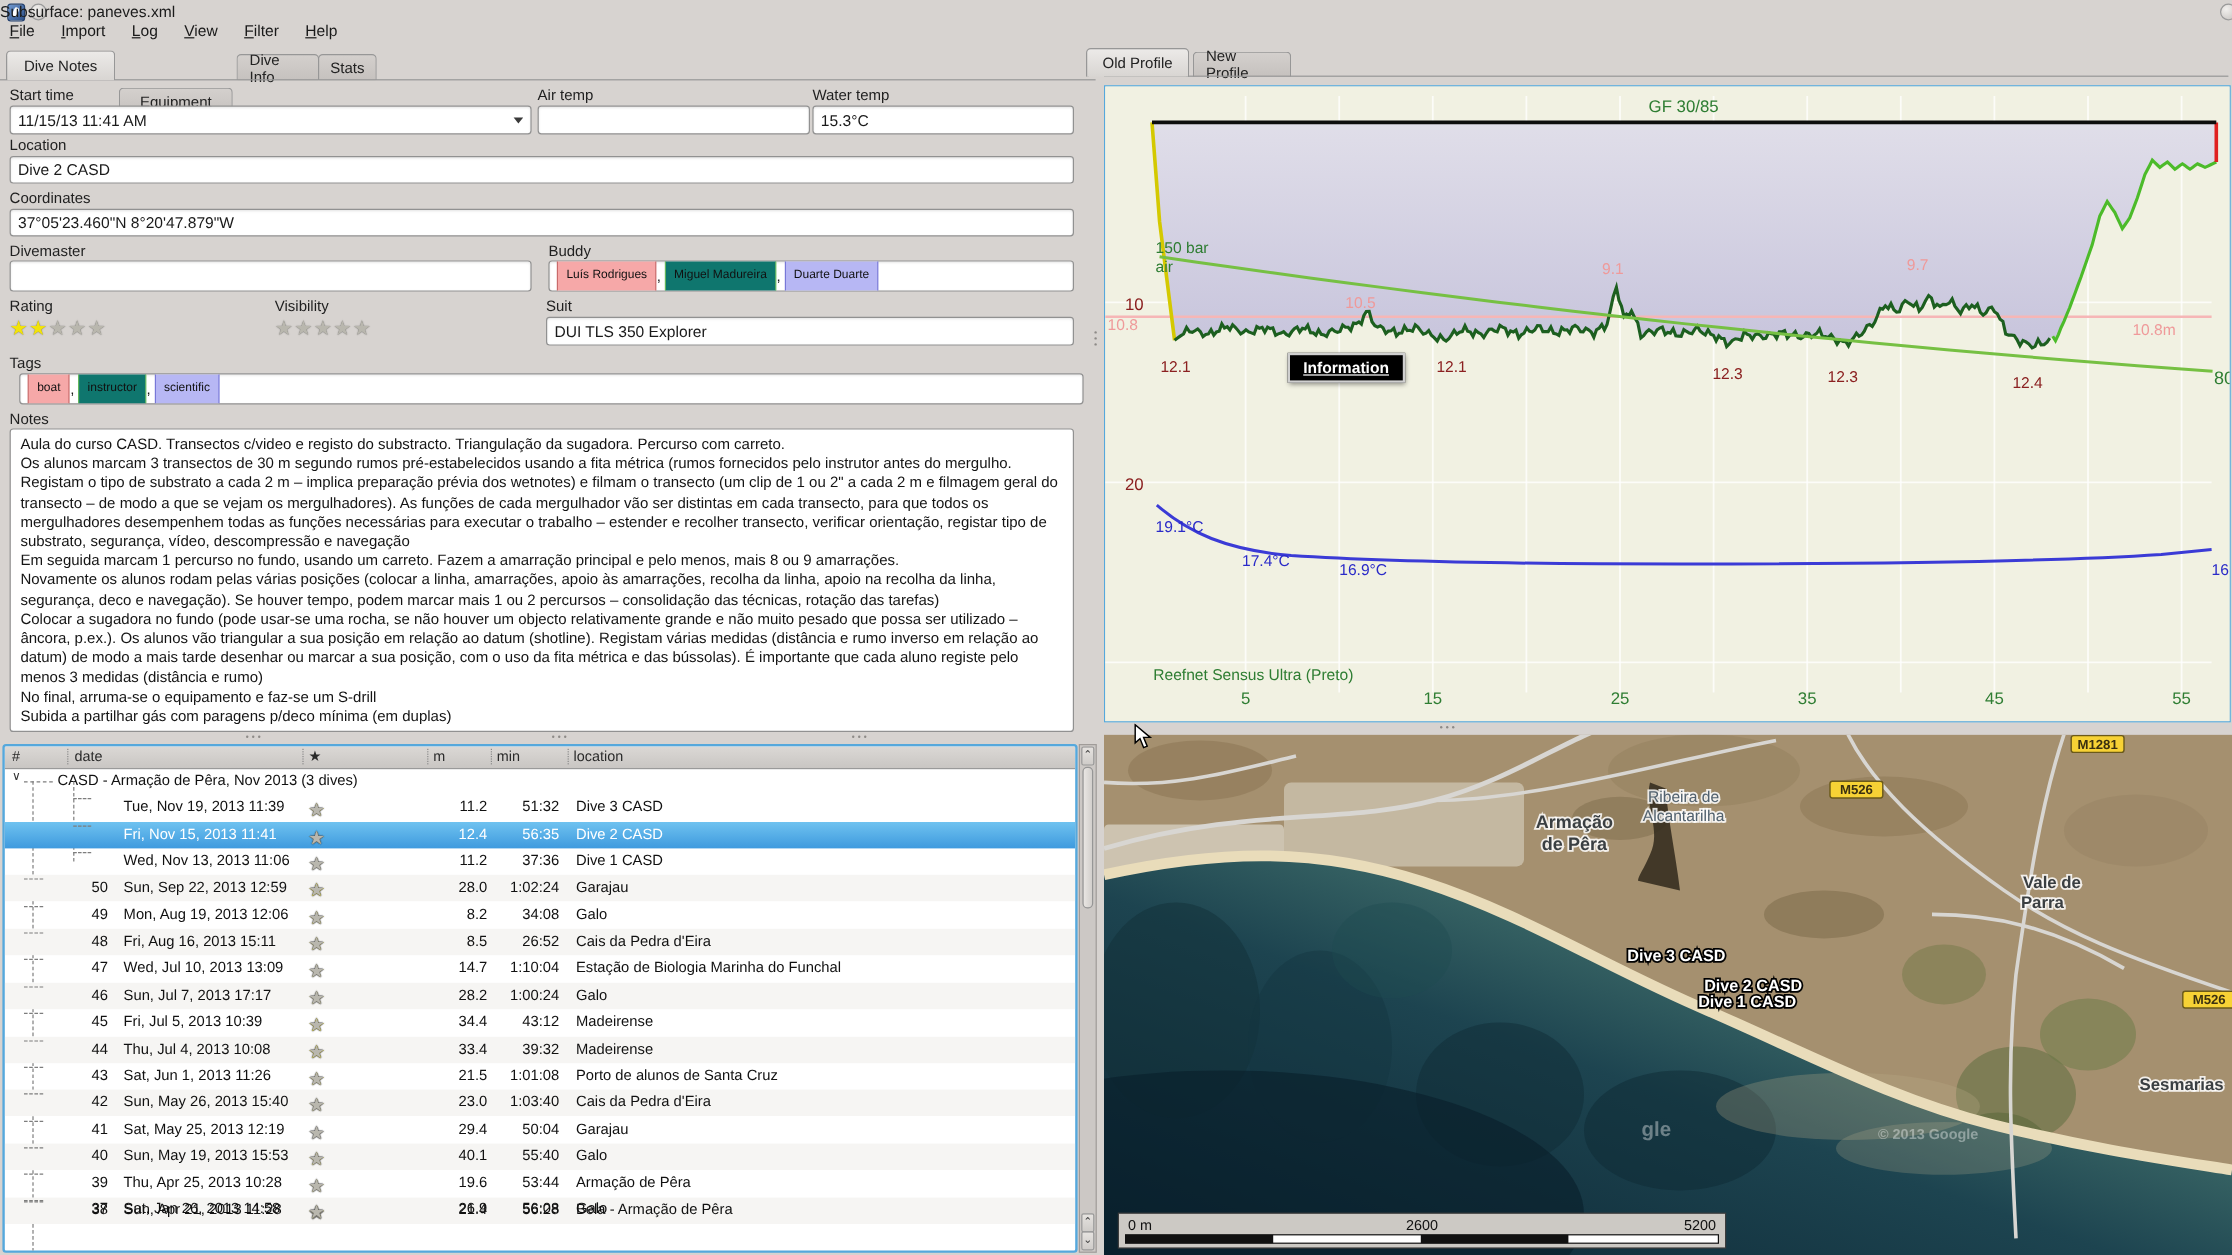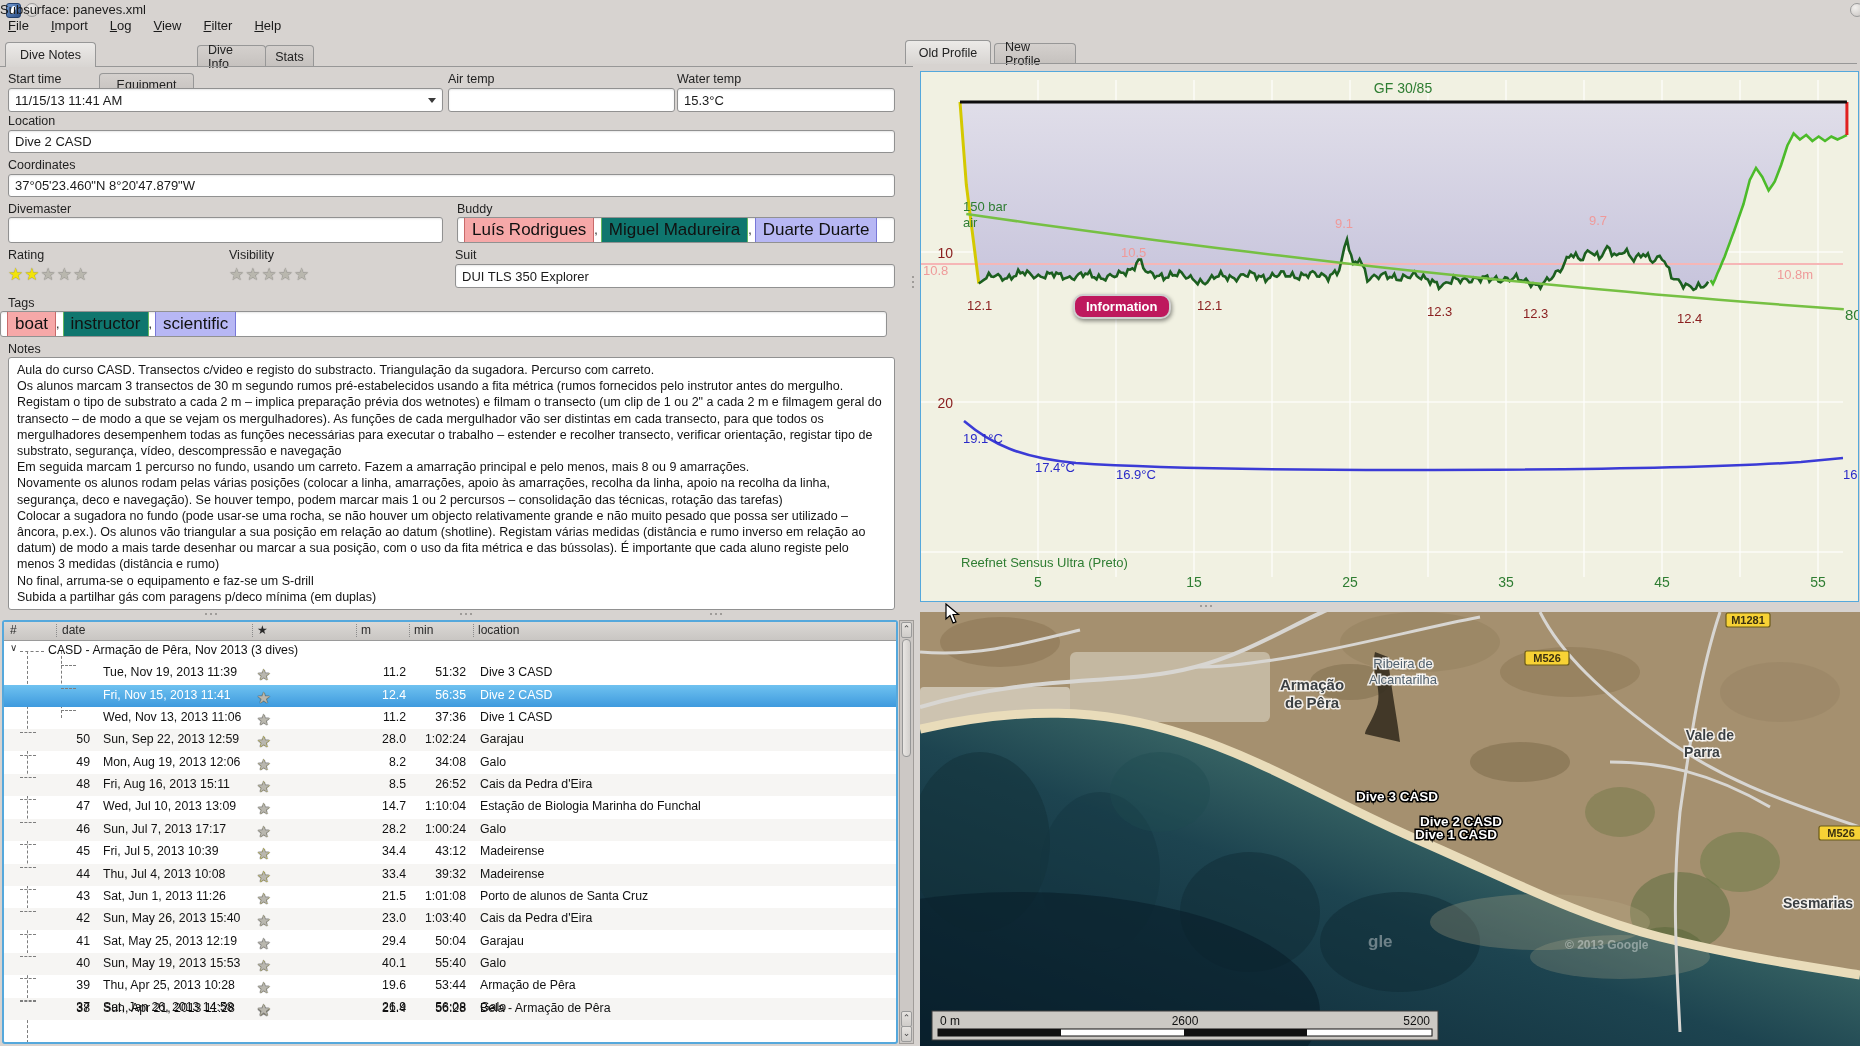--- a/index.html
+++ b/index.html
@@ -5,21 +5,21 @@
   html,body{margin:0;padding:0;}
   body{font-family:"Liberation Sans","DejaVu Sans",sans-serif;background:#d7d3d0;}
   #app{position:relative;width:1860px;height:1046px;overflow:hidden;background:#d7d3d0;color:#1a1a1a;}
   .abs{position:absolute;}
   .flabel{position:absolute;font-size:12.5px;color:#1f1f1f;white-space:nowrap;}
   .input{position:absolute;background:#fff;border:1px solid #919191;border-radius:3px;font-size:13px;
          padding:2px 6px;box-sizing:border-box;display:flex;align-items:center;overflow:hidden;
          box-shadow:inset 0 1px 2px rgba(0,0,0,.10);white-space:nowrap;}
   .combo-arrow{position:absolute;right:6px;top:50%;margin-top:-2px;width:0;height:0;
          border-left:4px solid transparent;border-right:4px solid transparent;border-top:5px solid #3a3a3a;}
-  .pill{display:inline-block;border-radius:8px;padding:16px 7px;font-size:17px;line-height:18px;border:1px solid;color:#111;}
+  .pill{display:inline-block;border-radius:8px;padding:16px 7px;font-size:10px;line-height:18px;border:1px solid;color:#111;}
   .pill.r{background:#f6a8a8;border-color:#c96a6a;}
   .pill.g{background:#0f766e;border-color:#64b85e;}
   .pill.b{background:#b7b7f4;border-color:#7878d8;}
   .pcomma{font-size:12.5px;margin:0 3px 0 0;}
   .star{font-size:15px;color:#b9b7ae;text-shadow:0 0 1px #555;letter-spacing:1px;}
   .star.on{color:#f2e30a;}
   .bigstar .star{font-size:17px;}
   .menu-item{font-size:13px;margin-right:22px;cursor:default;}
   .menu-item u{text-decoration:underline;}
   .tab{position:absolute;height:22px;top:45px;background:linear-gradient(#d4d0cd,#c5c1be);border:1px solid #979797;
@@ -45,22 +45,22 @@
   .c-loc{left:476px;}
   .dash{position:absolute;top:11px;border-top:1px dashed #7d7d7d;}
   .treev{position:absolute;border-left:1px dashed #7d7d7d;width:0;}
   .sb{position:absolute;background:#ccc8c5;border:1px solid #a09c99;box-sizing:border-box;}
   .sbbtn{position:absolute;left:1px;right:1px;height:14px;background:linear-gradient(#e6e3e0,#cfccc9);
          border:1px solid #9a9a9a;border-radius:2px;font-size:9px;color:#444;text-align:center;line-height:13px;}
   .sbthumb{position:absolute;left:2px;right:2px;background:linear-gradient(90deg,#e9e6e3,#d2cfcc);
            border:1px solid #969696;border-radius:4px;}
   #profpanel{position:absolute;left:920px;top:71px;width:937px;height:529px;border:1px solid #55a8dc;
              background:#f1f1e2;box-sizing:content-box;}
-  #infobox{position:absolute;left:152px;top:222px;background:#be185d;color:#fff;font-size:13px;font-weight:bold;
-           padding:3px 11px;border:2px solid #cfcfcf;border-radius:10px;box-shadow:1px 2px 4px rgba(0,0,0,.45);}
+  #infobox{position:absolute;left:152px;top:222px;background:#000000;color:#fff;font-size:13px;font-weight:bold;
+           padding:3px 11px;border:2px solid #cfcfcf;border-radius:0;box-shadow:1px 2px 4px rgba(0,0,0,.45);text-decoration:underline;}
   .svgtxt{font-family:"Liberation Sans","DejaVu Sans",sans-serif;}
   #map{position:absolute;left:920px;top:612px;width:940px;height:434px;overflow:hidden;}
   .dots3{position:absolute;width:14px;height:3px;}
   .dots3 i{position:absolute;top:0;width:2px;height:2px;background:#8d8a87;border-radius:50%;}
   .notesbox{position:absolute;background:#fff;border:1px solid #919191;border-radius:3px;font-size:12.5px;
             line-height:16.2px;padding:4px 8px;box-sizing:border-box;white-space:pre-line;overflow:hidden;color:#141414;}
   .titlebtn{position:absolute;border-radius:50%;background:radial-gradient(circle at 35% 30%,#f2f0ee,#c6c2bf);
             border:1px solid #9a9a9a;box-sizing:border-box;}
 </style>
 </head>
@@ -130,21 +130,21 @@
   <div class="flabel" style="left:8px;top:248px;">Rating</div>
   <div class="abs bigstar" id="ratingstars" style="left:8px;top:264px;"><span class="star on">★</span><span class="star on">★</span><span class="star">★</span><span class="star">★</span><span class="star">★</span></div>
   <div class="flabel" style="left:229px;top:248px;">Visibility</div>
   <div class="abs bigstar" id="visstars" style="left:229px;top:264px;"><span class="star">★</span><span class="star">★</span><span class="star">★</span><span class="star">★</span><span class="star">★</span></div>
   <div class="flabel" style="left:455px;top:248px;">Suit</div>
   <div class="input" style="left:455px;top:264px;width:440px;height:24px;">
     <span>DUI TLS 350 Explorer</span>
   </div>
 
   <div class="flabel" style="left:8px;top:296px;">Tags</div>
-  <div class="input" id="tagsfield" style="left:0;top:311px;width:887px;height:26px;">
+  <div class="input" id="tagsfield" style="left:16px;top:311px;width:887px;height:26px;">
       <span class="pill r">boat</span>
       <span class="pcomma">,</span>
       <span class="pill g">instructor</span>
       <span class="pcomma">,</span>
       <span class="pill b">scientific</span>
     </div>
 
   <div class="flabel" style="left:8px;top:342px;">Notes</div>
   <div class="notesbox" style="left:8px;top:357px;width:887px;height:253px;">Aula do curso CASD. Transectos c/video e registo do substracto. Triangulação da sugadora. Percurso com carreto.
 Os alunos marcam 3 transectos de 30 m segundo rumos pré-estabelecidos usando a fita métrica (rumos fornecidos pelo instrutor antes do mergulho. Registam o tipo de substrato a cada 2 m – implica preparação prévia dos wetnotes) e filmam o transecto (um clip de 1 ou 2" a cada 2 m e filmagem geral do transecto – de modo a que se vejam os mergulhadores). As funções de cada mergulhador vão ser distintas em cada transecto, para que todos os mergulhadores desempenhem todas as funções necessárias para executar o trabalho – estender e recolher transecto, verificar orientação, registar tipo de substrato, segurança, vídeo, descompressão e navegação

